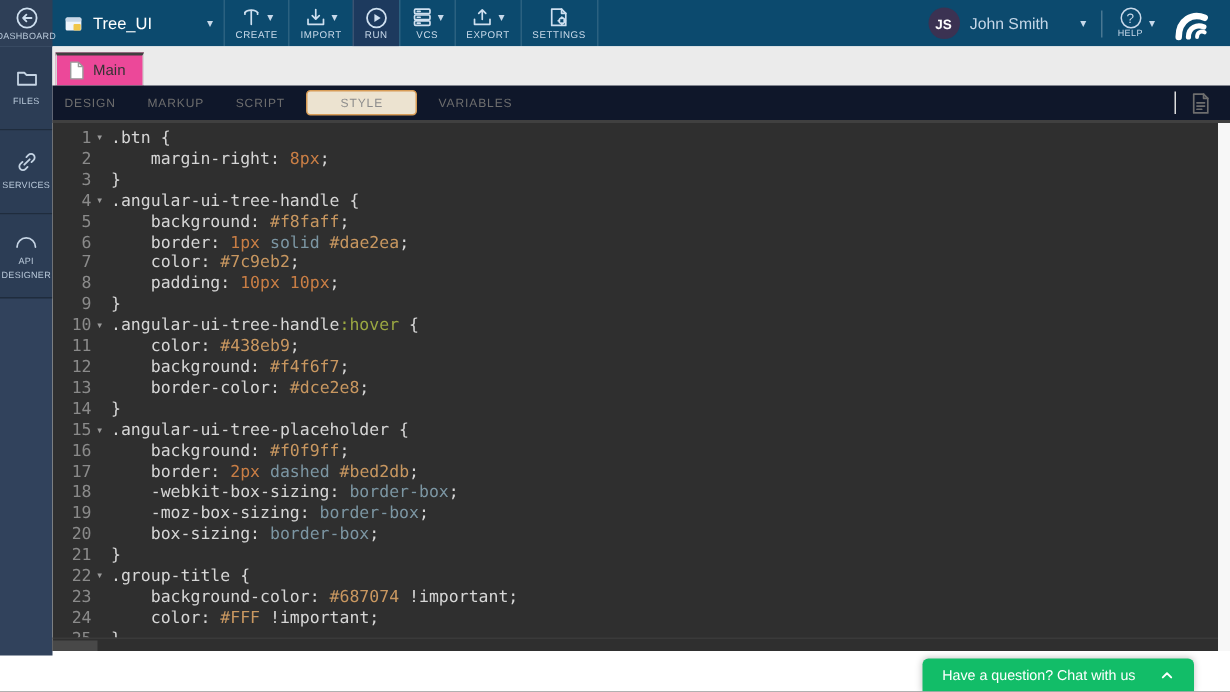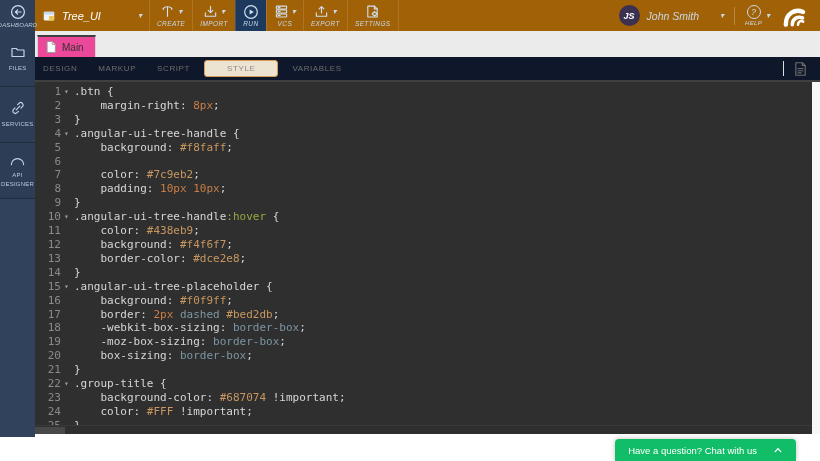--- a/index.html
+++ b/index.html
@@ -1,20 +1,20 @@
 <!DOCTYPE html>
 <html><head>
 <meta charset="utf-8">
 <style>
   * { margin:0; padding:0; box-sizing:border-box; }
   html,body { width:820px; height:461px; overflow:hidden; font-family:"Liberation Sans", sans-serif; }
   .app { position:relative; width:820px; height:461px; background:#fff; overflow:hidden; }
 
   
-  .topbar { position:absolute; top:0; left:0; right:0; height:31px; background:#a16207; display:flex; align-items:stretch;font-style:italic; }
+  .topbar { position:absolute; top:0; left:0; right:0; height:31px; background:#0c4a6e; display:flex; align-items:stretch; }
   .dash-cell { width:35px; background:#2e3f57; display:flex; flex-direction:column; align-items:center; justify-content:center; gap:2px; cursor:pointer; }
   .dash-cell .lbl { font-size:6px; color:#b9c9da; letter-spacing:.2px; }
   .topbar-main { flex:1; display:flex; align-items:stretch; }
   .app-selector { width:114px; display:flex; align-items:center; padding:0 7px; gap:6px; color:#fff; cursor:pointer; }
   .app-selector .name { font-size:11px; flex:1; }
   .caret { font-size:8px; color:#c8d9ea; line-height:1; }
   .menus { display:flex; align-items:stretch; }
   .menu-item { display:flex; flex-direction:column; align-items:center; justify-content:center; padding:0 7px; border-left:1px solid rgba(255,255,255,.13); cursor:pointer; }
   .menu-item:last-child { border-right:1px solid rgba(255,255,255,.13); }
   .menu-item.active { background:#1d3a5e; }
@@ -297,21 +297,21 @@
           </span>
       </div>
     </div>
     <div class="editor">
       <div class="code" id="code">
           <div class="cl"><span class="g">1</span><span class="fold">▾</span><pre><span>.btn {</span></pre></div>
           <div class="cl"><span class="g">2</span><span class="fold"></span><pre><span>    margin-right: </span><span class="num">8px</span><span>;</span></pre></div>
           <div class="cl"><span class="g">3</span><span class="fold"></span><pre><span>}</span></pre></div>
           <div class="cl"><span class="g">4</span><span class="fold">▾</span><pre><span>.angular-ui-tree-handle {</span></pre></div>
           <div class="cl"><span class="g">5</span><span class="fold"></span><pre><span>    background: </span><span class="hex">#f8faff</span><span>;</span></pre></div>
-          <div class="cl"><span class="g">6</span><span class="fold"></span></div>
+          <div class="cl"><span class="g">6</span><span class="fold"></span><pre><span>    border: </span><span class="num">1px</span><span> </span><span class="kw">solid</span><span> </span><span class="hex">#dae2ea</span><span>;</span></pre></div>
           <div class="cl"><span class="g">7</span><span class="fold"></span><pre><span>    color: </span><span class="hex">#7c9eb2</span><span>;</span></pre></div>
           <div class="cl"><span class="g">8</span><span class="fold"></span><pre><span>    padding: </span><span class="num">10px</span><span> </span><span class="num">10px</span><span>;</span></pre></div>
           <div class="cl"><span class="g">9</span><span class="fold"></span><pre><span>}</span></pre></div>
           <div class="cl"><span class="g">10</span><span class="fold">▾</span><pre><span>.angular-ui-tree-handle</span><span class="pseudo">:hover</span><span> {</span></pre></div>
           <div class="cl"><span class="g">11</span><span class="fold"></span><pre><span>    color: </span><span class="hex">#438eb9</span><span>;</span></pre></div>
           <div class="cl"><span class="g">12</span><span class="fold"></span><pre><span>    background: </span><span class="hex">#f4f6f7</span><span>;</span></pre></div>
           <div class="cl"><span class="g">13</span><span class="fold"></span><pre><span>    border-color: </span><span class="hex">#dce2e8</span><span>;</span></pre></div>
           <div class="cl"><span class="g">14</span><span class="fold"></span><pre><span>}</span></pre></div>
           <div class="cl"><span class="g">15</span><span class="fold">▾</span><pre><span>.angular-ui-tree-placeholder {</span></pre></div>
           <div class="cl"><span class="g">16</span><span class="fold"></span><pre><span>    background: </span><span class="hex">#f0f9ff</span><span>;</span></pre></div>

